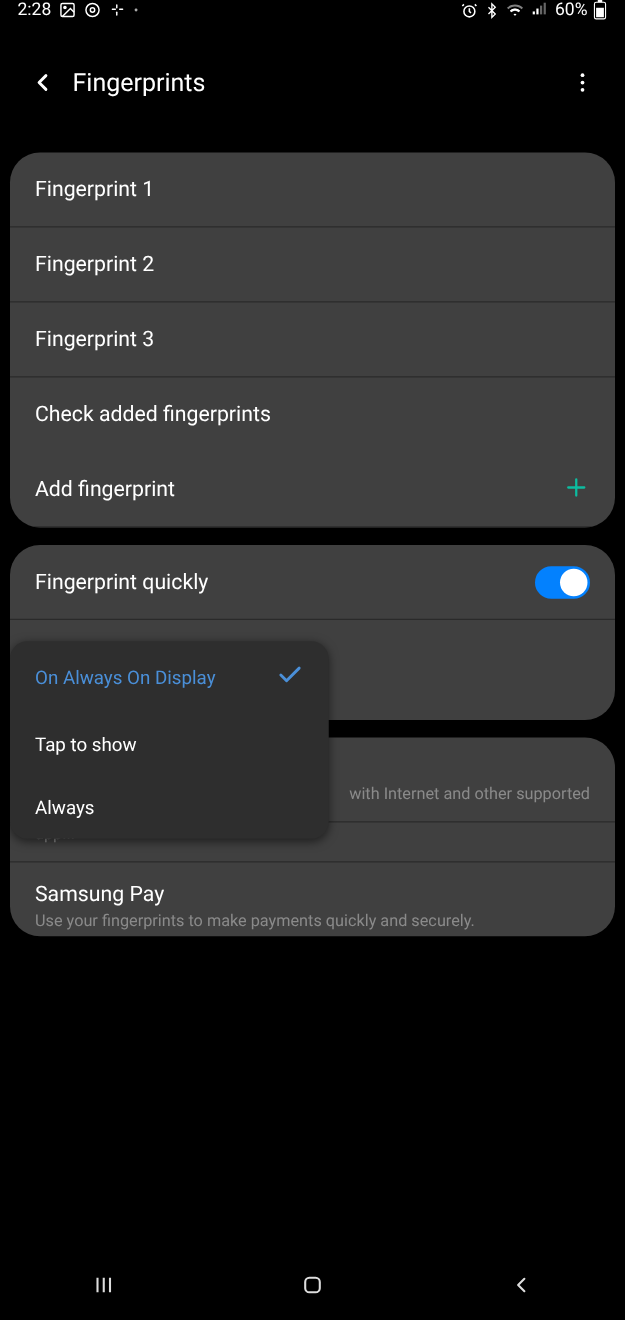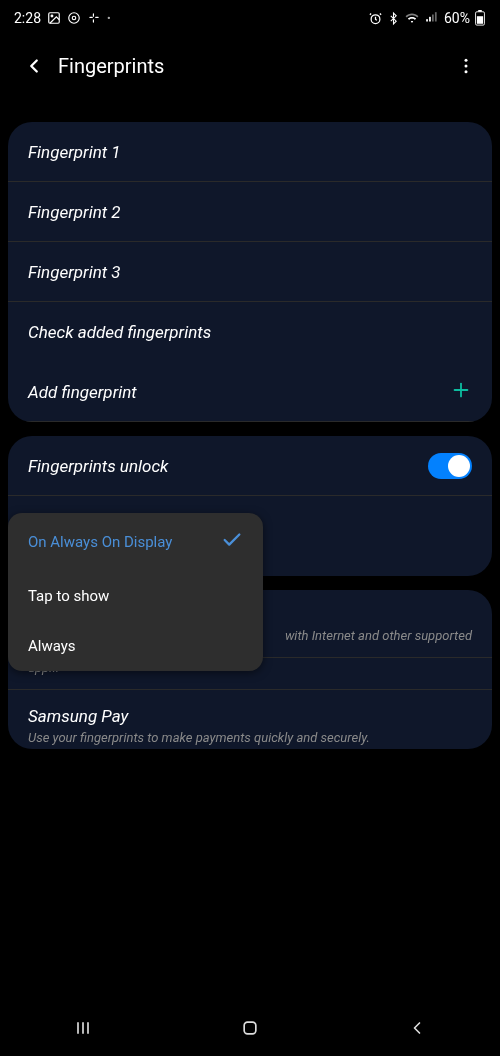--- a/index.html
+++ b/index.html
@@ -1,32 +1,32 @@
 <!DOCTYPE html>
 <html><head>
   <meta charset="utf-8">
   <style>
     * { margin: 0; padding: 0; box-sizing: border-box; font-family: -apple-system, BlinkMacSystemFont, 'Segoe UI', Roboto, sans-serif; }
     body { width: 500px; height: 1056px; background: #000; color: #fff; position: relative; overflow: hidden; }
     
     
-    .status-bar { height: 36px; display: flex; justify-content: space-between; align-items: center; padding: 0 14px; font-size: 14px; }
+    .status-bar { height: 36px; display: flex; justify-content: space-between; align-items: flex-start; padding: 0 14px; font-size: 14px; }
     .status-left { display: flex; align-items: center; gap: 6px; }
     .status-right { display: flex; align-items: center; gap: 4px; }
     .status-time { font-weight: 400; }
     .status-icon { display: inline-flex; }
     
     
     .header { height: 60px; display: flex; align-items: center; padding: 0 14px; }
     .back-btn { width: 40px; height: 40px; display: flex; align-items: center; justify-content: center; }
     .header-title { font-size: 20px; font-weight: 400; flex: 1; margin-left: 4px; }
     .menu-btn { width: 40px; height: 40px; display: flex; align-items: center; justify-content: center; }
     
     
-    .card { background: #0f172a; border-radius: 24px; margin: 0 8px; overflow: hidden; font-style: italic; }
+    .card { background: #404040; border-radius: 24px; margin: 0 8px; overflow: hidden; }
     .card + .card { margin-top: 14px; }
     .card-spacer { height: 26px; }
     
     
     .row { min-height: 60px; display: flex; align-items: center; padding: 14px 20px; position: relative; }
     .row-divider { border-bottom: 1px solid #2a2a2a; }
     .row-label { font-size: 17px; flex: 1; }
     .row-sub { font-size: 13px; color: #8a8a8a; margin-top: 4px; }
     .row-content { flex: 1; }
     
@@ -154,21 +154,21 @@
       <svg width="22" height="22" viewBox="0 0 24 24" fill="none" stroke="currentColor" stroke-width="2" stroke-linecap="round">
           <line x1="12" y1="5" x2="12" y2="19"></line>
           <line x1="5" y1="12" x2="19" y2="12"></line>
         </svg>
     </span>
   </div>
 </div>
 
 <div class="card">
   <div class="row row-divider">
-    <span class="row-label">Fingerprints unlock</span>
+    <span class="row-label">Fingerprint quickly</span>
     <div class="toggle">
       <div class="toggle-knob"></div>
     </div>
   </div>
   <div style="height:80px;"></div>
 </div>
 
 <div class="card">
   <div class="row row-divider" style="padding-top:10px;">
     <div class="row-content">

